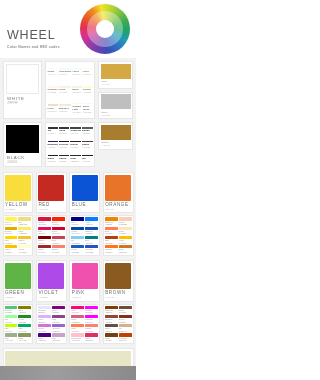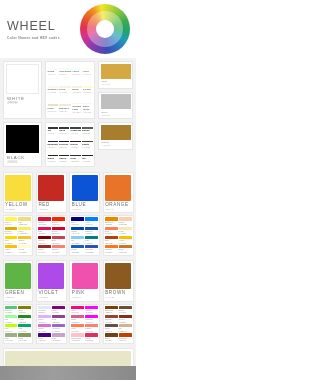--- a/index.html
+++ b/index.html
@@ -12,21 +12,21 @@
 
   
   .header{position:relative;height:58px;background:#ffffff;overflow:hidden;}
   .hdr-text{position:absolute;left:7px;top:11px;}
   .hdr-title{
     font-size:12.5px;line-height:12.5px;letter-spacing:0.8px;
     color:#5a5a5a;font-weight:400;white-space:nowrap;
   }
   .hdr-title2{
     font-size:12.5px;line-height:13.5px;letter-spacing:0.8px;
-    color:#5a5a5a;font-weight:400;white-space:nowrap;margin-top:9px;
+    color:#5a5a5a;font-weight:400;white-space:nowrap;margin-top:18px;
   }
   .hdr-sub{
     font-size:3.4px;line-height:5px;letter-spacing:0.25px;
     color:#8a8a8a;font-weight:700;white-space:nowrap;margin-top:2.5px;
   }
   .wheel{
     position:absolute;right:6px;top:4px;width:50px;height:50px;border-radius:50%;
     background:
       conic-gradient(from -10deg,
         #f2e42a 0deg,#b9d532 26deg,#7ec242 52deg,#3faa4e 78deg,

